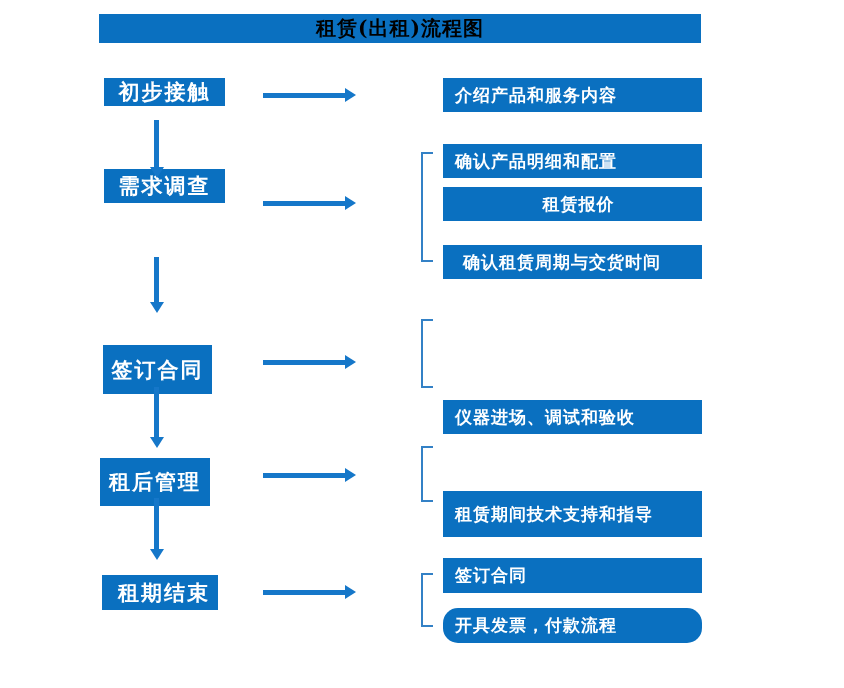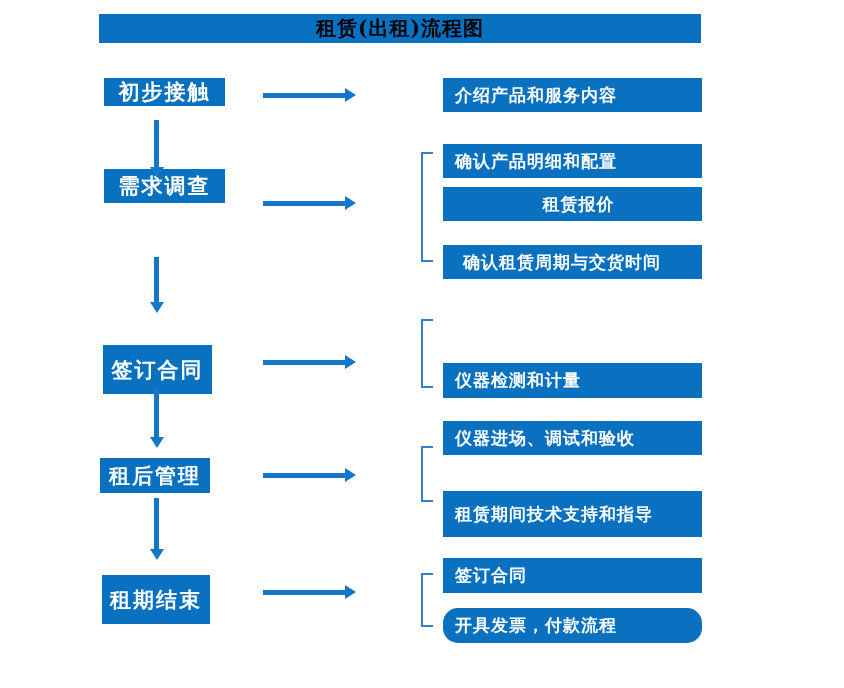--- a/index.html
+++ b/index.html
@@ -23,29 +23,29 @@
   .box{
     position:absolute;background:#0a70c0;color:#ffffff;
     display:flex;align-items:center;
     font-weight:bold;
   }
   .lbox{justify-content:center;font-size:21px;letter-spacing:2px;}
   .rbox{left:443px;width:259px;padding-left:12px;box-sizing:border-box;font-size:17px;letter-spacing:1px;}
   .s1{left:104px;top:78px;width:121px;height:28px;}
   .s2{left:104px;top:169px;width:121px;height:34px;}
   .s3{left:103px;top:345px;width:109px;height:49px;}
-  .s4{left:100px;top:458px;width:110px;height:35px;}
-  .s5{left:102px;top:575px;width:108px;height:49px;}
+  .s4{left:100px;top:458px;width:110px;height:48px;}
+  .s5{left:102px;top:575px;width:108px;height:35px;padding-left:8px;}
   .r1{top:78px;height:34px;}
   .r2{top:144px;height:34px;}
   .r3{top:187px;height:34px;justify-content:center;}
   .r4{top:245px;height:34px;padding-left:20px;}
   .r5{top:313px;height:34px;}
   .r6{top:363px;height:35px;}
-  .r7{top:421px;height:34px;}
+  .r7{top:400px;height:34px;}
   .r8{top:491px;height:46px;}
   .r9{top:558px;height:35px;}
   .r10{top:608px;height:35px;border-radius:15px;}
   
   .ha{position:absolute;left:263px;width:93px;height:14px;}
   .ha .shaft{position:absolute;left:0;right:10px;top:5px;height:5px;background:#1577c9;}
   .ha .head{position:absolute;right:0;top:0;width:0;height:0;
     border-left:11px solid #1577c9;border-top:7px solid transparent;border-bottom:7px solid transparent;}
   .ha1{top:88px;}.ha2{top:196px;}.ha3{top:355px;}.ha4{top:468px;}.ha5{top:585px;}
   
@@ -95,23 +95,20 @@
   </div>
   <div class="box rbox r2">
     <span>确认产品明细和配置</span>
   </div>
   <div class="box rbox r3">
     <span>租赁报价</span>
   </div>
   <div class="box rbox r4">
     <span>确认租赁周期与交货时间</span>
   </div>
-  <div class="box rbox r6">
-    <span>仪器检测和计量</span>
-  </div>
   <div class="box rbox r7">
     <span>仪器进场、调试和验收</span>
   </div>
   <div class="box rbox r8">
     <span>租赁期间技术支持和指导</span>
   </div>
   <div class="box rbox r9">
     <span>签订合同</span>
   </div>
   <div class="box rbox r10">

